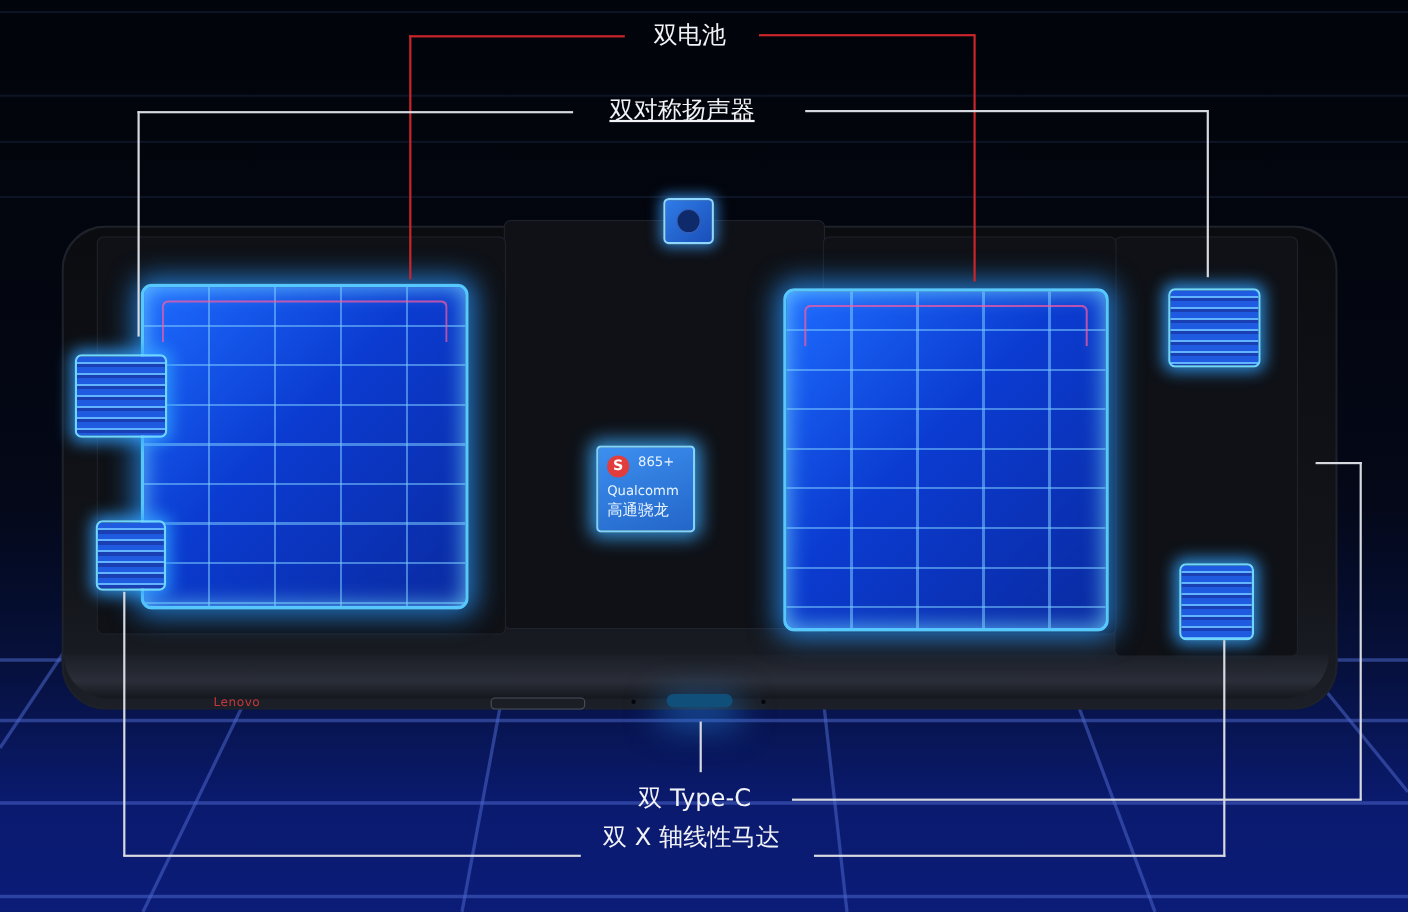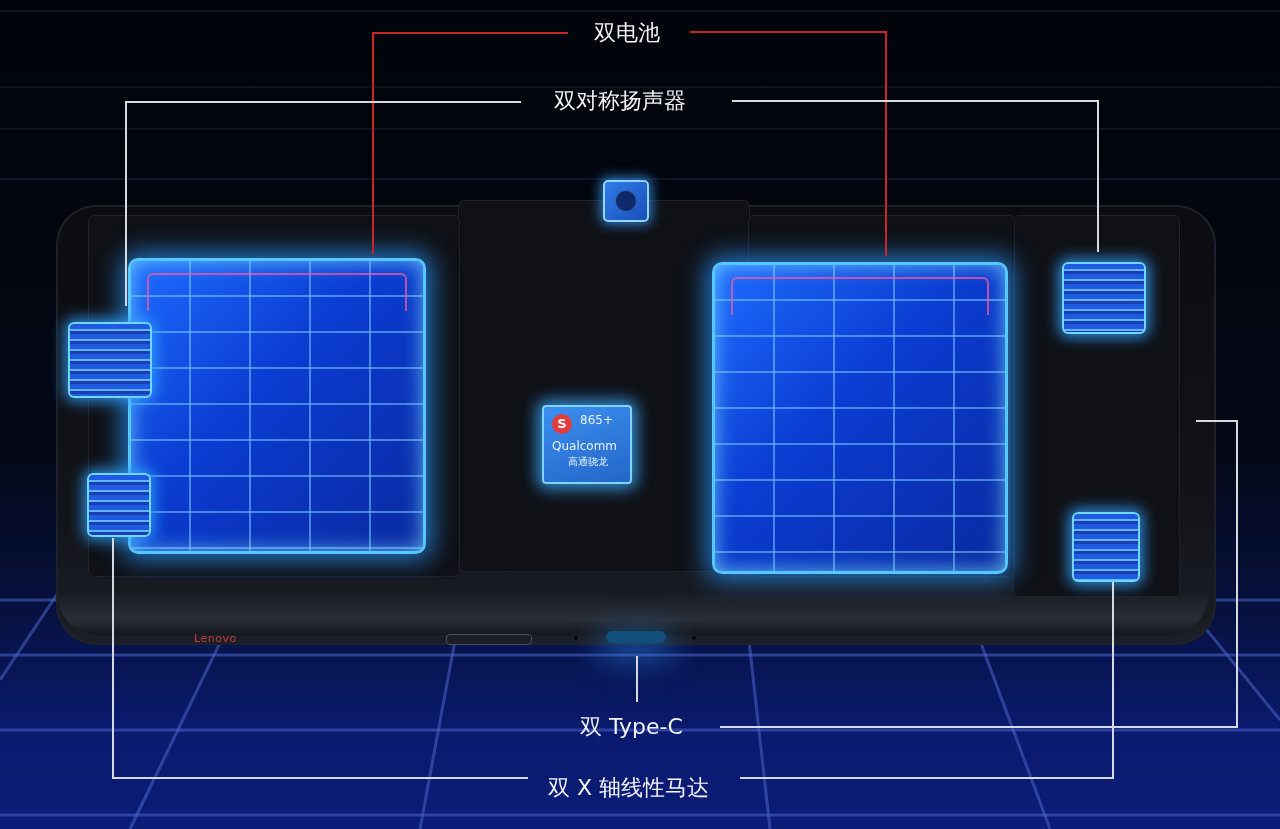--- a/index.html
+++ b/index.html
@@ -23,21 +23,21 @@
     border:3px solid #57c8ff;box-shadow:0 0 24px 6px rgba(40,150,255,0.75),inset 0 0 20px rgba(120,220,255,0.8);}
   .battery::before{content:"";position:absolute;left:16px;top:12px;right:16px;height:36px;border:2px solid rgba(255,90,160,0.7);border-bottom:none;border-radius:6px 6px 0 0;}
   .spk{position:absolute;border-radius:6px;border:2px solid #6fd6ff;
     background:repeating-linear-gradient(180deg,#1f5be0 0 5px,#63b4ff 5px 7px,#1a3fb3 7px 10px);
     box-shadow:0 0 14px 4px rgba(50,160,255,0.8);}
   .chip{position:absolute;left:542px;top:405px;width:86px;height:75px;border-radius:4px;border:2px solid #7fd4ff;
     background:linear-gradient(160deg,#3c8ff0,#2366c8);box-shadow:0 0 16px 5px rgba(60,170,255,0.8);}
   .chip .logo{position:absolute;left:8px;top:7px;width:20px;height:20px;border-radius:50%;background:#e23c3c;color:#fff;font-size:13px;font-weight:bold;text-align:center;line-height:20px;}
   .chip .model{position:absolute;left:36px;top:6px;color:#e8f4ff;font-size:12px;}
   .chip .brand{position:absolute;left:8px;top:32px;color:#e8f4ff;font-size:12px;}
-  .chip .sub{position:absolute;left:8px;top:48px;color:#e8f4ff;font-size:10px;margin-left:16px;}
+  .chip .sub{position:absolute;left:8px;top:48px;color:#e8f4ff;font-size:14px;}
   .cam{position:absolute;left:603px;top:180px;width:42px;height:38px;border-radius:5px;border:2px solid #8ed8ff;
     background:linear-gradient(135deg,#2f7ce8,#1a4fb8);box-shadow:0 0 12px 3px rgba(60,160,255,0.7);}
   .cam .lens{position:absolute;left:10px;top:8px;width:20px;height:20px;border-radius:50%;background:#0e2a6a;border:1px solid #375fb8;}
   .lenovo{position:absolute;left:194px;top:632px;color:#c2393c;font-size:11px;letter-spacing:0.5px;}
   .port{position:absolute;left:606px;top:631px;width:60px;height:12px;border-radius:6px;background:#0f4f7a;box-shadow:0 10px 30px 8px rgba(40,130,220,0.55);}
   .slot{position:absolute;left:446px;top:634px;width:84px;height:9px;border-radius:4px;border:1px solid #4a4f5c;background:#1b1e25;}
   .dot{position:absolute;width:4px;height:4px;border-radius:50%;background:#050608;}
   .ln{position:absolute;background:#d6d9df;}
   .ln.red{background:#c8262a;}
   .label{position:absolute;color:#f1f3f6;font-size:22px;white-space:nowrap;line-height:24px;}
@@ -103,26 +103,26 @@
   <div class="ln red" style="left:372px;top:32px;width:196px;height:2px;"></div>
   <div class="ln red" style="left:372px;top:32px;width:2px;height:222px;"></div>
   <div class="ln red" style="left:690px;top:31px;width:196px;height:2px;"></div>
   <div class="ln red" style="left:885px;top:31px;width:2px;height:225px;"></div>
   <div class="label" style="left:594px;top:21px;">双电池</div>
 
   <div class="ln" style="left:125px;top:101px;width:396px;height:2px;"></div>
   <div class="ln" style="left:125px;top:101px;width:2px;height:205px;"></div>
   <div class="ln" style="left:732px;top:100px;width:366px;height:2px;"></div>
   <div class="ln" style="left:1097px;top:100px;width:2px;height:152px;"></div>
-  <div class="label" style="left:554px;top:89px;">双对称扬声器</div>
+  <div class="label" style="left:554px;top:89px;text-decoration:underline;">双对称扬声器</div>
 
   <div class="ln" style="left:636px;top:656px;width:2px;height:46px;"></div>
   <div class="ln" style="left:1196px;top:420px;width:42px;height:2px;"></div>
   <div class="ln" style="left:1236px;top:420px;width:2px;height:307px;"></div>
   <div class="ln" style="left:720px;top:726px;width:518px;height:2px;"></div>
   <div class="label" style="left:580px;top:715px;text-align:right;">双 Type-C</div>
 
   <div class="ln" style="left:112px;top:538px;width:2px;height:240px;"></div>
   <div class="ln" style="left:112px;top:777px;width:416px;height:2px;"></div>
   <div class="ln" style="left:740px;top:777px;width:374px;height:2px;"></div>
   <div class="ln" style="left:1112px;top:582px;width:2px;height:197px;"></div>
-  <div class="label" style="left:548px;top:776px;">双 X 轴线性马达</div>
+  <div class="label" style="left:548px;top:750px;">双 X 轴线性马达</div>
 </div>
 
 </body></html>

